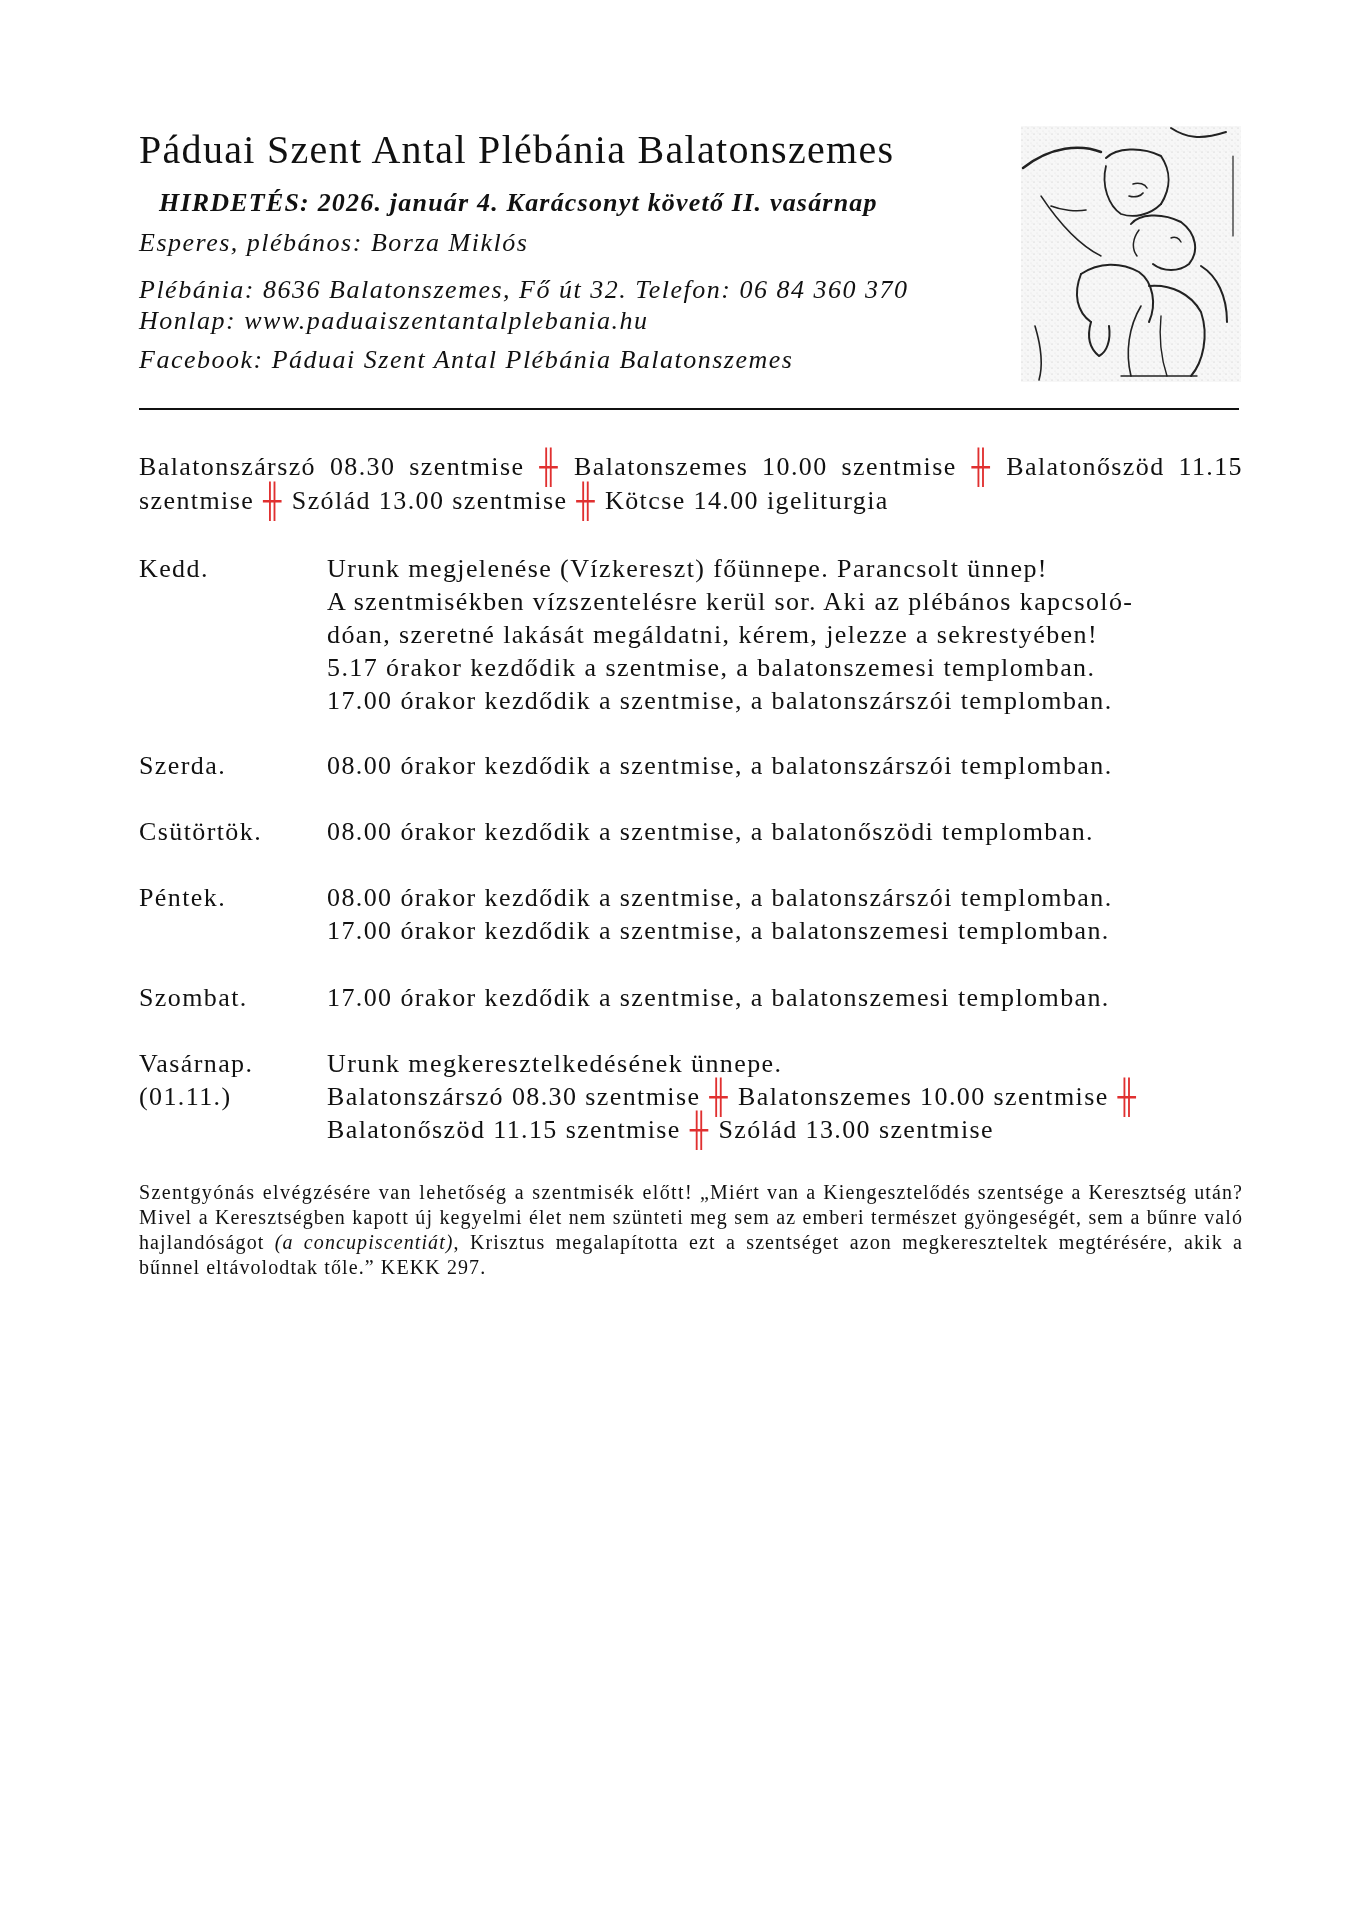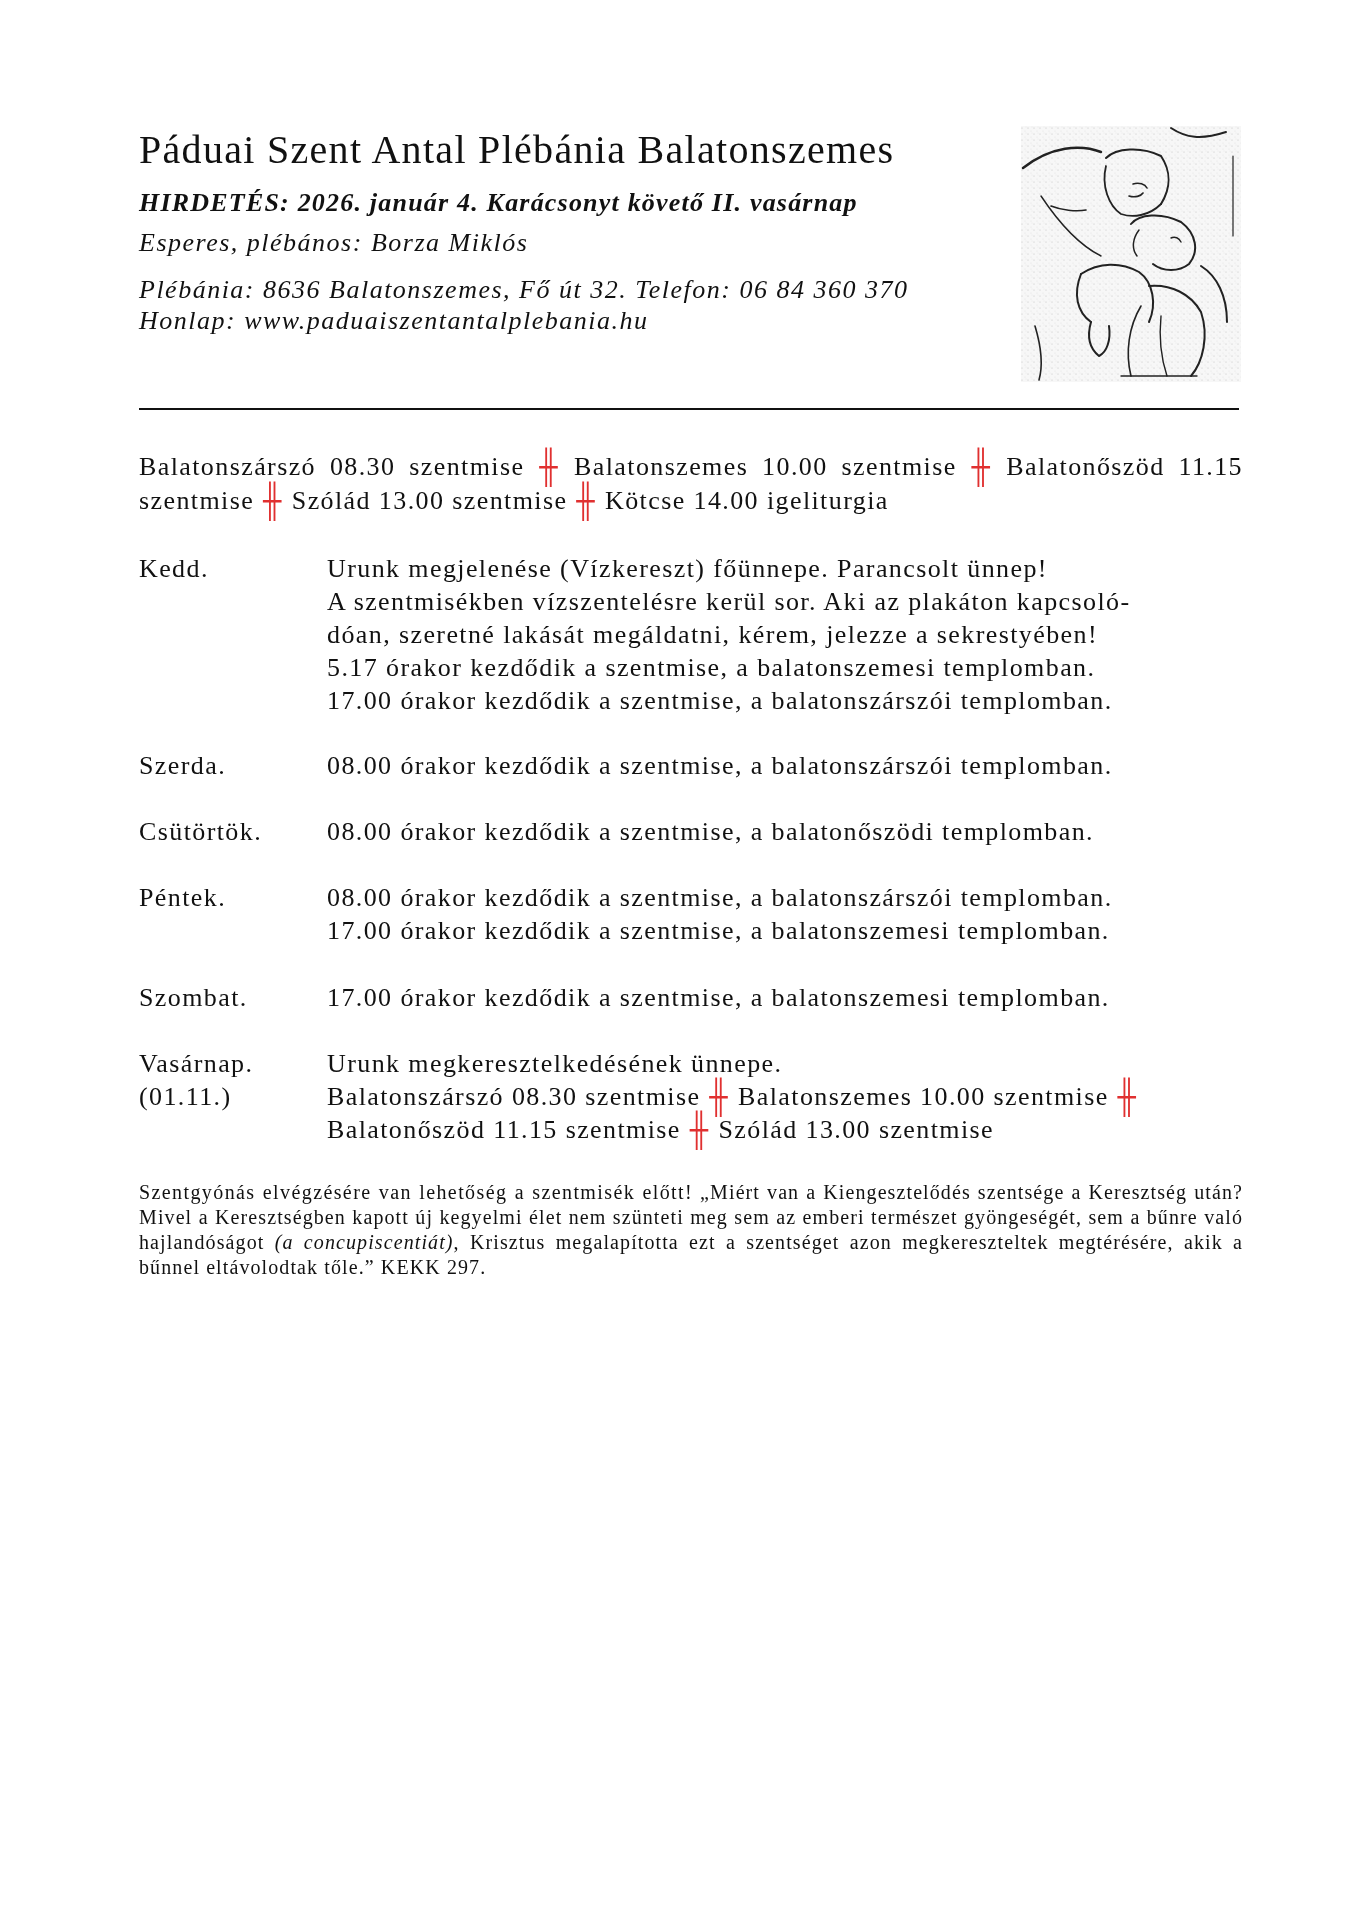--- a/index.html
+++ b/index.html
@@ -2,21 +2,21 @@
 <html><head>
 <meta charset="utf-8">
 <style>
   html, body { margin: 0; padding: 0; background: #ffffff; }
   body { width: 1356px; height: 1920px; position: relative; overflow: hidden; color: #111; font-family: "Liberation Serif", serif; }
   .page { position: absolute; left: 8px; top: 0; width: 1356px; height: 1920px; }
   .abs { position: absolute; }
 
   .title { left: 131px; top: 126px; font-size: 40px; letter-spacing: 1.3px; white-space: nowrap; }
   .hline { left: 131px; font-size: 26px; font-style: italic; white-space: nowrap; letter-spacing: 1.5px; }
-  .hline.bold { font-weight: bold; letter-spacing: 1.2px; }
+  .hline.bold { font-weight: bold; letter-spacing: 1.2px; margin-left: 20px; }
 
   .portrait { left: 1013px; top: 126px; width: 220px; height: 256px; }
   .rule { left: 131px; top: 408px; width: 1100px; height: 0; border-top: 2px solid #111; }
 
   .para { left: 131px; width: 1104px; font-size: 26px; line-height: 34px; text-align: justify; letter-spacing: 1.4px; }
   .cross { color: #e03030; font-weight: normal; display: inline-block; transform: scaleY(1.25); margin: 0 1px; }
 
   .row { left: 131px; width: 1106px; font-size: 26px; line-height: 33px; letter-spacing: 1.4px; }
   .row .day { position: absolute; left: 0; top: 0; width: 180px; }
   .row .day-sub { position: absolute; left: 0; top: 33px; width: 180px; }
@@ -30,20 +30,21 @@
 </head>
 <body>
 
 <div class="page">
 
   <div class="abs title">Páduai Szent Antal Plébánia Balatonszemes</div>
   <div class="abs hline bold" style="top:188px;">HIRDETÉS: 2026. január 4. Karácsonyt követő II. vasárnap</div>
   <div class="abs hline" style="top:228px;">Esperes, plébános: Borza Miklós</div>
   <div class="abs hline" style="top:267px;margin-top:8px;">Plébánia: 8636 Balatonszemes, Fő út 32. Telefon: 06 84 360 370</div>
   <div class="abs hline" style="top:306px;">Honlap: www.paduaiszentantalplebania.hu</div>
+  <div class="abs hline" style="top:345px;">Facebook: Páduai Szent Antal Plébánia Balatonszemes</div>
 
   <svg class="abs portrait" viewBox="0 0 220 256" aria-label="Páduai Szent Antal a gyermek Jézussal (rajz)">
     <defs>
       <pattern id="grain" width="6" height="6" patternUnits="userSpaceOnUse">
         <rect width="6" height="6" fill="#f7f7f7"></rect>
         <circle cx="1" cy="2" r="0.5" fill="#bbb"></circle>
         <circle cx="4" cy="5" r="0.4" fill="#ccc"></circle>
         <circle cx="5" cy="1" r="0.35" fill="#c4c4c4"></circle>
       </pattern>
     </defs>
@@ -84,21 +85,21 @@
     <span class="cross" style="color: rgb(224, 48, 48);">╫</span>
     <span>Szólád 13.00 szentmise</span>
     <span class="cross" style="color: rgb(224, 48, 48);">╫</span>
     <span>Kötcse 14.00 igeliturgia</span>
   </div>
 
   <div class="abs row" style="top:552px;">
     <div class="day">Kedd.</div>
     <div class="lines">
       <div>Urunk megjelenése (Vízkereszt) főünnepe. Parancsolt ünnep!</div>
-      <div>A szentmisékben vízszentelésre kerül sor. Aki az plakáton kapcsoló-</div>
+      <div>A szentmisékben vízszentelésre kerül sor. Aki az plébános kapcsoló-</div>
       <div>dóan, szeretné lakását megáldatni, kérem, jelezze a sekrestyében!</div>
       <div>5.17 órakor kezdődik a szentmise, a balatonszemesi templomban.</div>
       <div>17.00 órakor kezdődik a szentmise, a balatonszárszói templomban.</div>
     </div>
   </div>
 
   <div class="abs row" style="top:749px;">
     <div class="day">Szerda.</div>
     <div class="lines">
       <div>08.00 órakor kezdődik a szentmise, a balatonszárszói templomban.</div>

